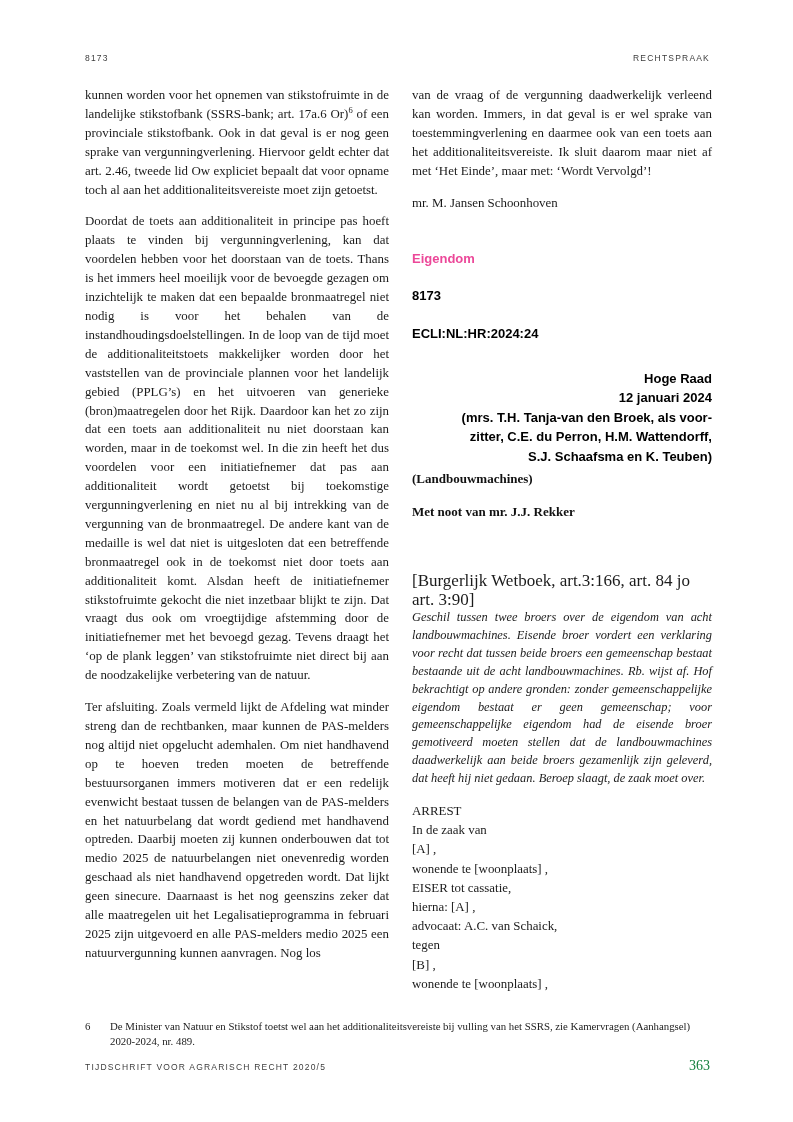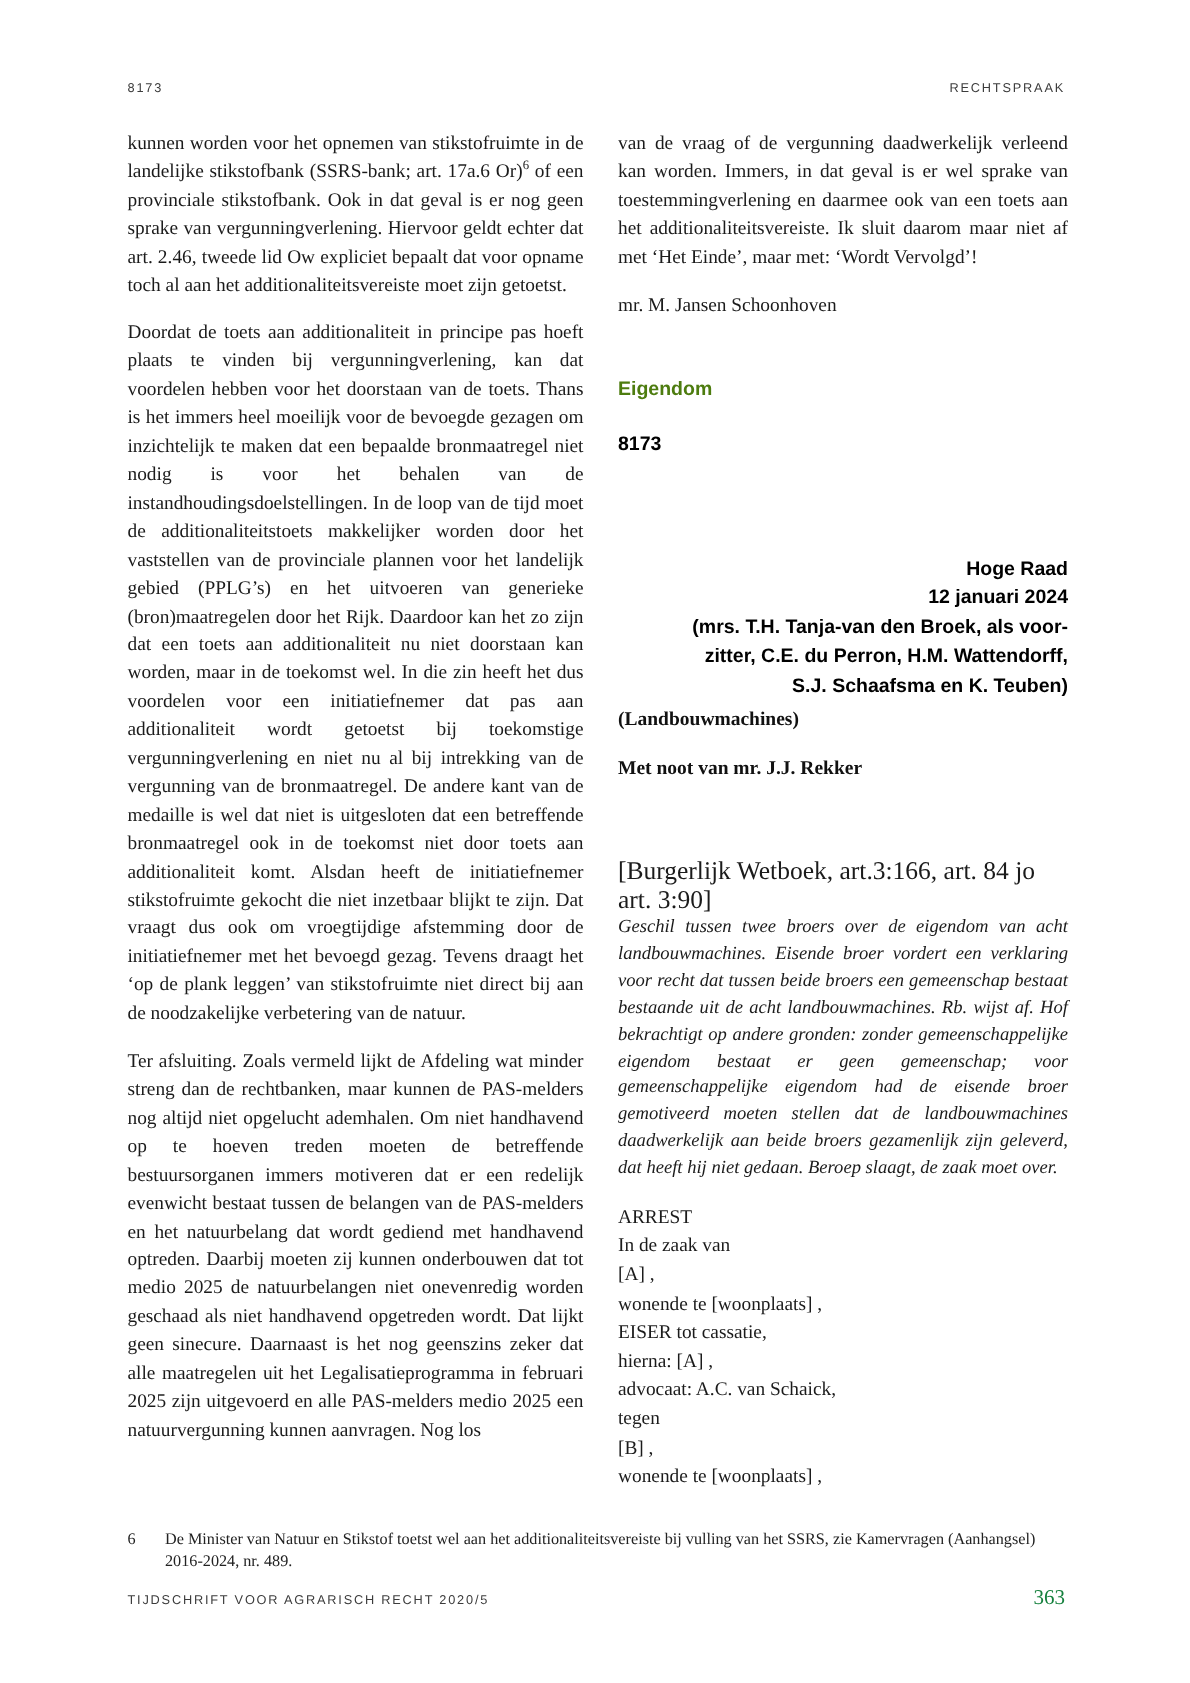--- a/index.html
+++ b/index.html
@@ -21,21 +21,21 @@
   .body-text { font-size:12.9px; line-height:18.9px; text-align:justify; }
   .body-text p { margin:0 0 13px 0; }
   sup.fnref { font-size:8.5px; line-height:0; vertical-align:super; }
 
   
   .rc-block { position:absolute; left:412px; width:300px; }
   .sans-head {
     font-family:"Liberation Sans", sans-serif; font-weight:bold;
     font-size:13px; line-height:19.4px; color:#000;
   }
-  .green { color:#4d7c0f; }
+  .green { color:#ec4899; }
   .serif-bold { font-weight:bold; font-size:13px; line-height:19px; color:#111; }
   .statutes { font-size:17px; line-height:18.9px; }
   .summary { font-style:italic; font-size:12.4px; line-height:17.9px; text-align:justify; }
   .arrest { font-size:12.9px; line-height:19.2px; margin-top:14px; }
   .author-line { margin-top:13px; font-size:12.9px; }
 
   
   .footnote {
     position:absolute; top:1019px; left:85px; width:625px;
     font-size:10.8px; line-height:15.2px; color:#222;
@@ -71,33 +71,34 @@
     <p>Ter afsluiting. Zoals vermeld lijkt de Afdeling wat minder streng dan de rechtbanken, maar kunnen de PAS-melders nog altijd niet opgelucht ademhalen. Om niet handhavend op te hoeven treden moeten de betreffende bestuursorganen immers motiveren dat er een redelijk evenwicht bestaat tussen de belangen van de PAS-melders en het natuurbelang dat wordt gediend met handhavend optreden. Daarbij moeten zij kunnen onderbouwen dat tot medio 2025 de natuurbelangen niet onevenredig worden geschaad als niet handhavend opgetreden wordt. Dat lijkt geen sinecure. Daarnaast is het nog geenszins zeker dat alle maatregelen uit het Legalisatieprogramma in februari 2025 zijn uitgevoerd en alle PAS-melders medio 2025 een natuurvergunning kunnen aanvragen. Nog los</p>
   </div>
 
   <div class="col col-right body-text">
     <p>van de vraag of de vergunning daadwerkelijk verleend kan worden. Immers, in dat geval is er wel sprake van toestemmingverlening en daarmee ook van een toets aan het additionaliteitsvereiste. Ik sluit daarom maar niet af met ‘Het Einde’, maar met: ‘Wordt Vervolgd’!</p>
     <div class="author-line">mr. M. Jansen Schoonhoven</div>
   </div>
 
   <div class="rc-block sans-head green" style="top:249px;">Eigendom</div>
   <div class="rc-block sans-head" style="top:286px;">8173</div>
+  <div class="rc-block sans-head" style="top:324px;">ECLI:NL:HR:2024:24</div>
   <div class="rc-block sans-head" style="top:369px;text-align:right;">Hoge Raad<br>12 januari 2024<br>(mrs. T.H. Tanja-van den Broek, als voor-<br>zitter, C.E. du Perron, H.M. Wattendorff,<br>S.J. Schaafsma en K. Teuben)</div>
   <div class="rc-block serif-bold" style="top:502px;">Met noot van mr. J.J. Rekker</div>
   <div class="rc-block serif-bold" style="top:469px;">(Landbouwmachines)</div>
   <div class="rc-block statutes" style="top:572px;">[Burgerlijk Wetboek, art.3:166, art. 84 jo art. 3:90]</div>
 
   <div class="rc-block" style="top:609px;">
     <div class="summary">Geschil tussen twee broers over de eigendom van acht landbouwmachines. Eisende broer vordert een verklaring voor recht dat tussen beide broers een gemeenschap bestaat bestaande uit de acht landbouwmachines. Rb. wijst af. Hof bekrachtigt op andere gronden: zonder gemeenschappelijke eigendom bestaat er geen gemeenschap; voor gemeenschappelijke eigendom had de eisende broer gemotiveerd moeten stellen dat de landbouwmachines daadwerkelijk aan beide broers gezamenlijk zijn geleverd, dat heeft hij niet gedaan. Beroep slaagt, de zaak moet over.</div>
     <div class="arrest">ARREST<br>In de zaak van<br>[A] ,<br>wonende te [woonplaats] ,<br>EISER tot cassatie,<br>hierna: [A] ,<br>advocaat: A.C. van Schaick,<br>tegen<br>[B] ,<br>wonende te [woonplaats] ,</div>
   </div>
 
   <div class="footnote">
     <span class="fn-num">6</span>
-    <span class="fn-text">De Minister van Natuur en Stikstof toetst wel aan het additionaliteitsvereiste bij vulling van het SSRS, zie Kamervragen (Aanhangsel) 2016-2024, nr. 489.</span>
+    <span class="fn-text">De Minister van Natuur en Stikstof toetst wel aan het additionaliteitsvereiste bij vulling van het SSRS, zie Kamervragen (Aanhangsel) 2020-2024, nr. 489.</span>
   </div>
 
   <div class="page-footer">
     <span class="footer-journal">TIJDSCHRIFT VOOR AGRARISCH RECHT 2020/5</span>
     <span class="footer-page">363</span>
   </div>
 
 </div>
 
 </body></html>

